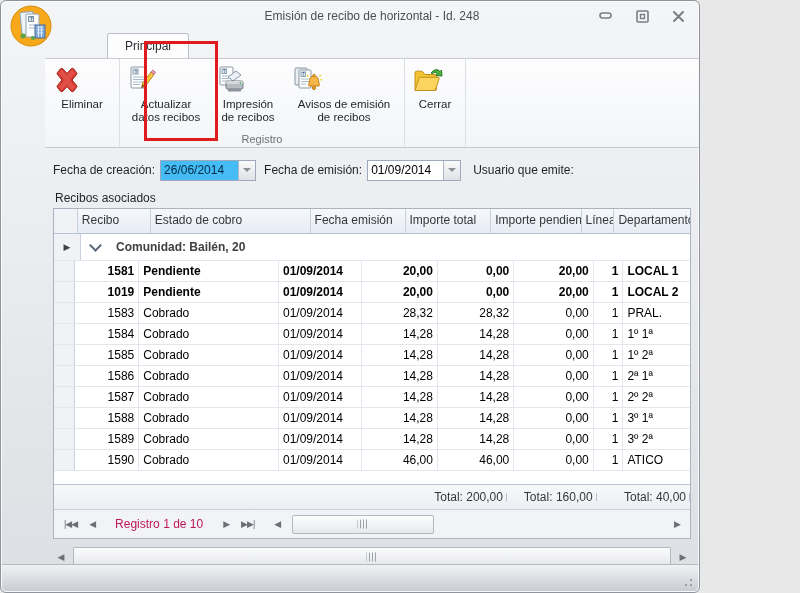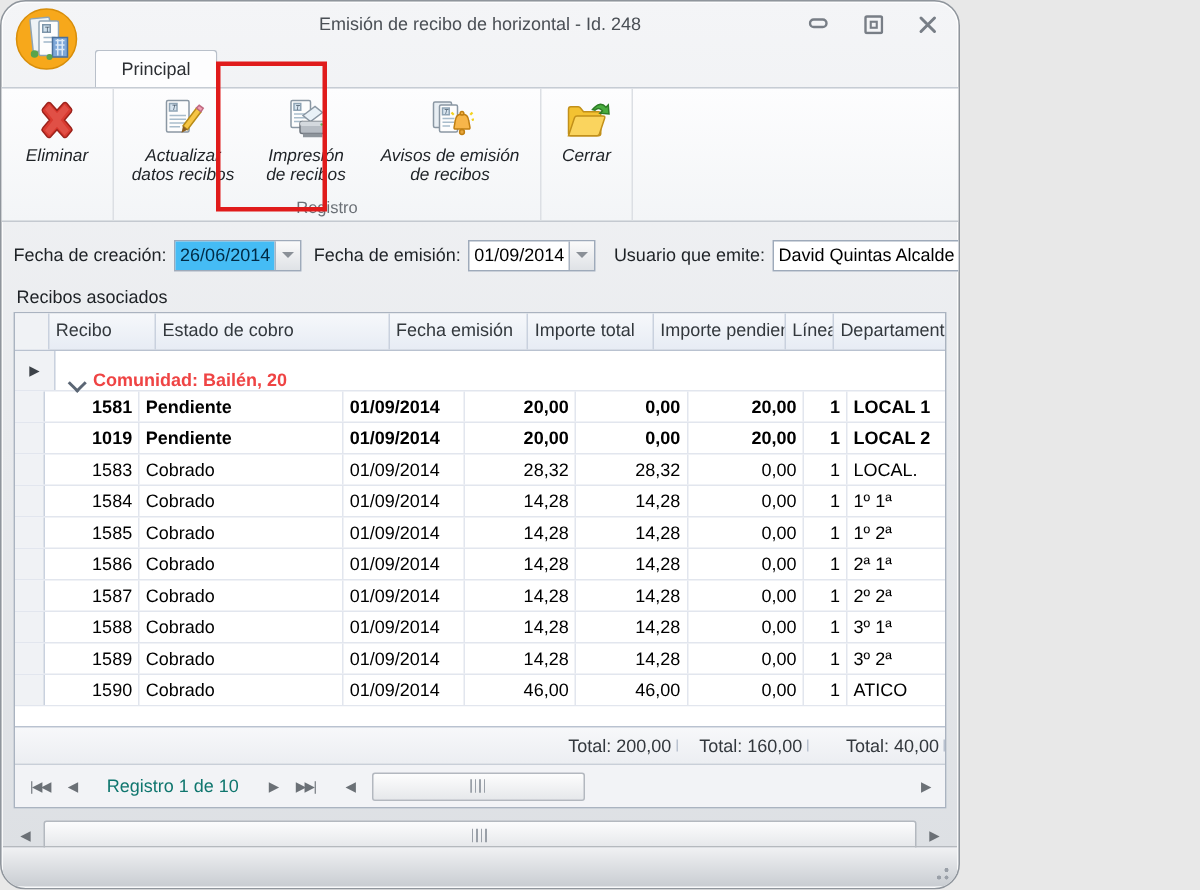--- a/index.html
+++ b/index.html
@@ -1,36 +1,36 @@
 <!DOCTYPE html>
 <html><head>
 <meta charset="utf-8">
 <style>
   html,body{margin:0;padding:0;background:#e8e8e8;font-family:"Liberation Sans",sans-serif;}
-  .window{position:relative;width:640px;height:593px;box-sizing:border-box;border:1px solid #8f959c;
-    border-radius:17px;background:linear-gradient(#f4f5f7,#dcdfe3);overflow:hidden;
-    box-shadow:inset 0 0 0 1px rgba(255,255,255,.8);}
+  .window{position:relative;width:700px;height:593px;box-sizing:border-box;border:1px solid #8f959c;
+    border-radius:6px;background:linear-gradient(#f4f5f7,#dcdfe3);overflow:hidden;
+    box-shadow:inset 0 0 0 1px rgba(255,255,255,.8);padding-left:44px;}
   
   .titlebar{position:relative;height:30px;}
   .title-text{position:absolute;left:0;right:0;top:8px;text-align:center;font-size:12px;color:#4a4f55;}
   .win-controls{position:absolute;right:10px;top:7px;display:flex;gap:14px;}
   .win-btn{width:22px;height:16px;display:flex;align-items:center;justify-content:center;cursor:default;}
   .app-icon{position:absolute;left:8px;top:3px;width:44px;height:44px;z-index:5;}
   
   .tabrow{height:27px;position:relative;}
   .tab{position:absolute;left:62px;bottom:0;width:80px;height:24px;background:#fdfdfe;
     border:1px solid #b9c0ca;border-bottom:none;border-radius:3px 3px 0 0;
     font-size:12px;color:#2c2f33;display:flex;align-items:center;justify-content:center;}
   
   .ribbon{height:88px;background:linear-gradient(#fdfdfe,#f3f5f7);border-top:1px solid #c6ccd4;
     border-bottom:1px solid #c4c9d0;display:flex;align-items:stretch;position:relative;}
   .rgroup{display:flex;flex-direction:column;border-right:1px solid #dcdfe4;padding:2px 2px 0 2px;}
   .rgroup-buttons{display:flex;flex:1;}
   .rgroup-caption{height:15px;text-align:center;font-size:11px;color:#6b7076;line-height:14px;}
-  .rbtn{display:flex;flex-direction:column;align-items:center;padding:3px 4px 0 4px;cursor:default;font-style:italic;}
+  .rbtn{display:flex;flex-direction:column;padding:3px 4px 0 4px;cursor:default;}
   .rbtn .icon32{width:32px;height:32px;margin-bottom:2px;}
   .rbtn .lbl{font-size:11.5px;line-height:13px;color:#1e2226;text-align:center;white-space:nowrap;}
   .w-eliminar{width:62px}.w-actualizar{width:80px}.w-impresion{width:68px}.w-avisos{width:108px}.w-cerrar{width:48px}
   .annotation-rect{position:absolute;left:143px;top:40px;width:68px;height:94px;border:3px solid #e01b1b;z-index:20;pointer-events:none;}
   
   .client{padding:6px 8px 0 8px;}
   .fields-row{display:flex;align-items:center;height:28px;margin-top:2px;}
   .fld-label{font-size:12px;color:#1e2226;margin-right:5px;white-space:nowrap;}
   .editor{display:flex;height:21px;border:1px solid #9eaaba;background:#fff;align-items:stretch;box-sizing:border-box;justify-content:flex-end;}
   .editor .val{font-size:12px;color:#000;padding:2px 3px 0 3px;white-space:nowrap;overflow:hidden;}
@@ -51,32 +51,32 @@
   .grid-row{display:flex;height:21px;border-bottom:1px solid #e2e6ee;box-sizing:border-box;}
   .cell{box-sizing:border-box;border-right:1px solid #e2e6ee;font-size:12px;color:#000;
     padding:3px 4px 0 4px;white-space:nowrap;overflow:hidden;}
   .grid-row.bold .cell{font-weight:bold;}
   .al-right{text-align:right;}
   .indicator{width:26px;background:#f0f2f5;border-right:1px solid #c9d1de;padding:0;text-align:center;}
   .col-recibo{width:79px}.col-estado{width:174px}.col-fecha{width:103px}.col-total{width:93px}
   .col-cobrado{width:94px}.col-pendiente{width:98px}.col-lineas{width:35px}.col-departamento{width:82px;border-right:none}
   .group-row{display:flex;height:26px;border-bottom:1px solid #e2e6ee;background:#fff;}
   .group-row .indicator{display:flex;align-items:center;justify-content:center;font-size:9px;color:#3c4248;}
-  .group-cell{display:flex;align-items:flex-end;font-size:12px;font-weight:bold;color:#ef4444;padding-left:10px;gap:6px;}
+  .group-cell{display:flex;align-items:center;font-size:12px;font-weight:bold;color:#404040;padding-left:10px;gap:16px;}
   .chevron-down{width:7px;height:7px;border-left:2px solid #5b6674;border-bottom:2px solid #5b6674;
     transform:rotate(-45deg);margin-top:-3px;}
   .grid-filler{flex:1;background:#fff;}
   .grid-footer{display:flex;height:24px;background:linear-gradient(#f7f8fa,#eceef2);border-top:1px solid #b9c2d0;align-items:center;}
   .fcell{box-sizing:border-box;font-size:12px;color:#33383d;padding:0 4px;white-space:nowrap;}
   .fcell.total-val{position:relative;}
   .fcell.total-val::after{content:"";position:absolute;right:0;top:3px;bottom:3px;border-right:1px solid #b9c2d0;}
   
   .grid-nav{height:28px;background:#f2f3f6;border-top:1px solid #c9cfd8;display:flex;align-items:center;padding:0 4px;position:relative;}
   .nav-btn{font-size:9px;color:#6b7076;padding:0 6px;cursor:default;letter-spacing:-1px;}
-  .nav-label{font-size:12px;color:#0f766e;padding:0 14px;}
+  .nav-label{font-size:12px;color:#be185d;padding:0 14px;}
   .hs-thumb{width:140px;height:17px;margin-left:6px;border:1px solid #b3b8bf;border-radius:2px;
     background:linear-gradient(#fdfdfd,#e6e8eb);position:relative;}
   .grip{position:absolute;left:50%;top:50%;transform:translate(-50%,-50%);width:11px;height:9px;
     background:repeating-linear-gradient(90deg,#9aa0a8 0 1px,transparent 1px 3px);}
   .nav-right{position:absolute;right:4px;font-size:9px;color:#6b7076;}
   
   .win-hscroll{display:flex;align-items:center;height:22px;margin:7px 8px 0 8px;position:relative;}
   .ws-arrow{font-size:9px;color:#6b7076;width:16px;text-align:center;}
   .ws-thumb{flex:1;height:18px;border:1px solid #b3b8bf;border-radius:2px;
     background:linear-gradient(#fcfcfd,#e4e6e9);position:relative;margin:0 4px;}
@@ -262,23 +262,20 @@
           </span>
       </div>
       <span class="fld-label">Fecha de emisión:</span>
       <div class="editor ed-fecha2">
         <span class="val" style="flex:1">01/09/2014</span>
         <span class="drop-btn">
             <span class="drop-arrow"></span>
           </span>
       </div>
       <span class="fld-label" style="margin-left:2px">Usuario que emite:</span>
-      <div class="editor ed-usuario">
-        <span class="val">David Quintas Alcalde</span>
-      </div>
     </div>
 
     <div class="grid-caption">Recibos asociados</div>
 
     <div class="grid">
       <div class="grid-header">
         <div class="hcell indicator"></div>
 
       <div class="hcell col-recibo">Recibo</div>
           <div class="hcell col-estado">Estado de cobro</div>
@@ -322,21 +319,21 @@
           </div>
           <div class="grid-row">
             <div class="cell indicator"></div>
             <div class="cell col-recibo al-right">1583</div>
             <div class="cell col-estado">Cobrado</div>
             <div class="cell col-fecha">01/09/2014</div>
             <div class="cell col-total al-right">28,32</div>
             <div class="cell col-cobrado al-right">28,32</div>
             <div class="cell col-pendiente al-right">0,00</div>
             <div class="cell col-lineas al-right">1</div>
-            <div class="cell col-departamento">LOCAL.</div>
+            <div class="cell col-departamento">PRAL.</div>
           </div>
           <div class="grid-row">
             <div class="cell indicator"></div>
             <div class="cell col-recibo al-right">1584</div>
             <div class="cell col-estado">Cobrado</div>
             <div class="cell col-fecha">01/09/2014</div>
             <div class="cell col-total al-right">14,28</div>
             <div class="cell col-cobrado al-right">14,28</div>
             <div class="cell col-pendiente al-right">0,00</div>
             <div class="cell col-lineas al-right">1</div>

